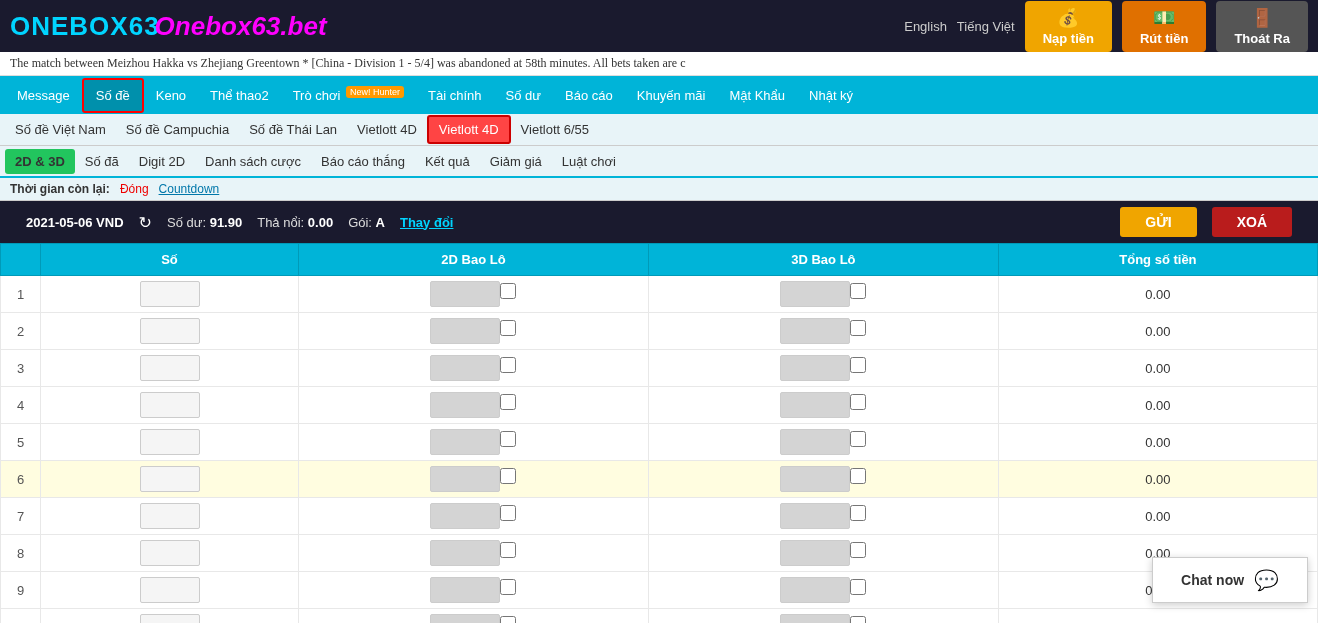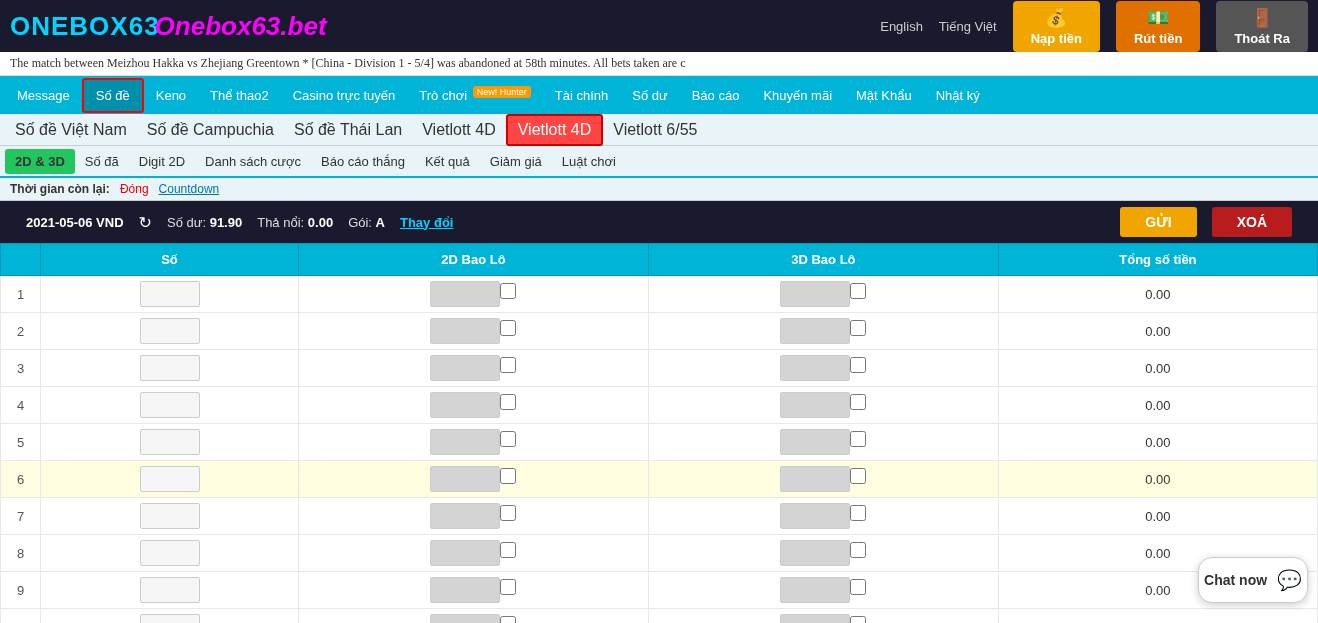--- a/index.html
+++ b/index.html
@@ -23,21 +23,21 @@
     .logo-overlay {
       font-size: 26px;
       font-weight: bold;
       color: #ff00ff;
       font-style: italic;
       margin-left: -5px;
     }
     .header-right {
       display: flex;
       align-items: center;
-      gap: 16px;
+      gap: 10px;
     }
     .lang-link {
       color: #ccc;
       text-decoration: none;
       font-size: 13px;
       cursor: pointer;
     }
     .header-btn {
       display: flex;
       flex-direction: column;
@@ -102,21 +102,21 @@
       display: flex;
       align-items: center;
       padding: 0 5px;
       height: 32px;
       border-bottom: 1px solid #ccc;
     }
     .sub-nav1 a {
       color: #333;
       text-decoration: none;
       padding: 5px 10px;
-      font-size: 16px;
+      font-size: 13px;
       cursor: pointer;
     }
     .sub-nav1 .active-sub1 {
       background: #ff4444;
       color: #fff;
       border: 2px solid #cc0000;
       border-radius: 3px;
     }
 
     
@@ -251,23 +251,23 @@
     }
     .total-val { text-align: right; padding-right: 10px; color: #333; }
 
     
     .chat-widget {
       position: fixed;
       bottom: 20px;
       right: 10px;
       background: #fff;
       border: 1px solid #ccc;
-      border-radius: 14px;
+      border-radius: 0;
       box-shadow: 0 2px 8px rgba(0,0,0,0.2);
-      padding: 10px 5px;
+      padding: 10px 28px;
       display: flex;
       align-items: center;
       gap: 10px;
       cursor: pointer;
       z-index: 1000;
     }
     .chat-text { font-size: 14px; font-weight: bold; color: #333; }
     .chat-icon { font-size: 20px; color: #00b4d8; }
 
     .table-container {
@@ -303,21 +303,20 @@
 
 <div class="ticker">
   <span>The match between Meizhou Hakka vs Zhejiang Greentown * [China - Division 1 - 5/4] was abandoned at 58th minutes. All bets taken are c</span>
 </div>
 
 <div class="main-nav">
   <a>Message</a>
   <a class="active-nav" style="border:2px solid red; color:#fff; border-radius:3px;">Số đề</a>
   <a>Keno</a>
   <a>Thể thao2</a>
-  <a>Casino trực tuyến</a>
   <a>
     <span>Trò chơi</span>
     <span class="nav-badge-new">New! Hunter</span>
   </a>
   <a>Tài chính</a>
   <a>Số dư</a>
   <a>Báo cáo</a>
   <a>Khuyến mãi</a>
   <a>Mật Khẩu</a>
   <a>Nhật ký</a>

